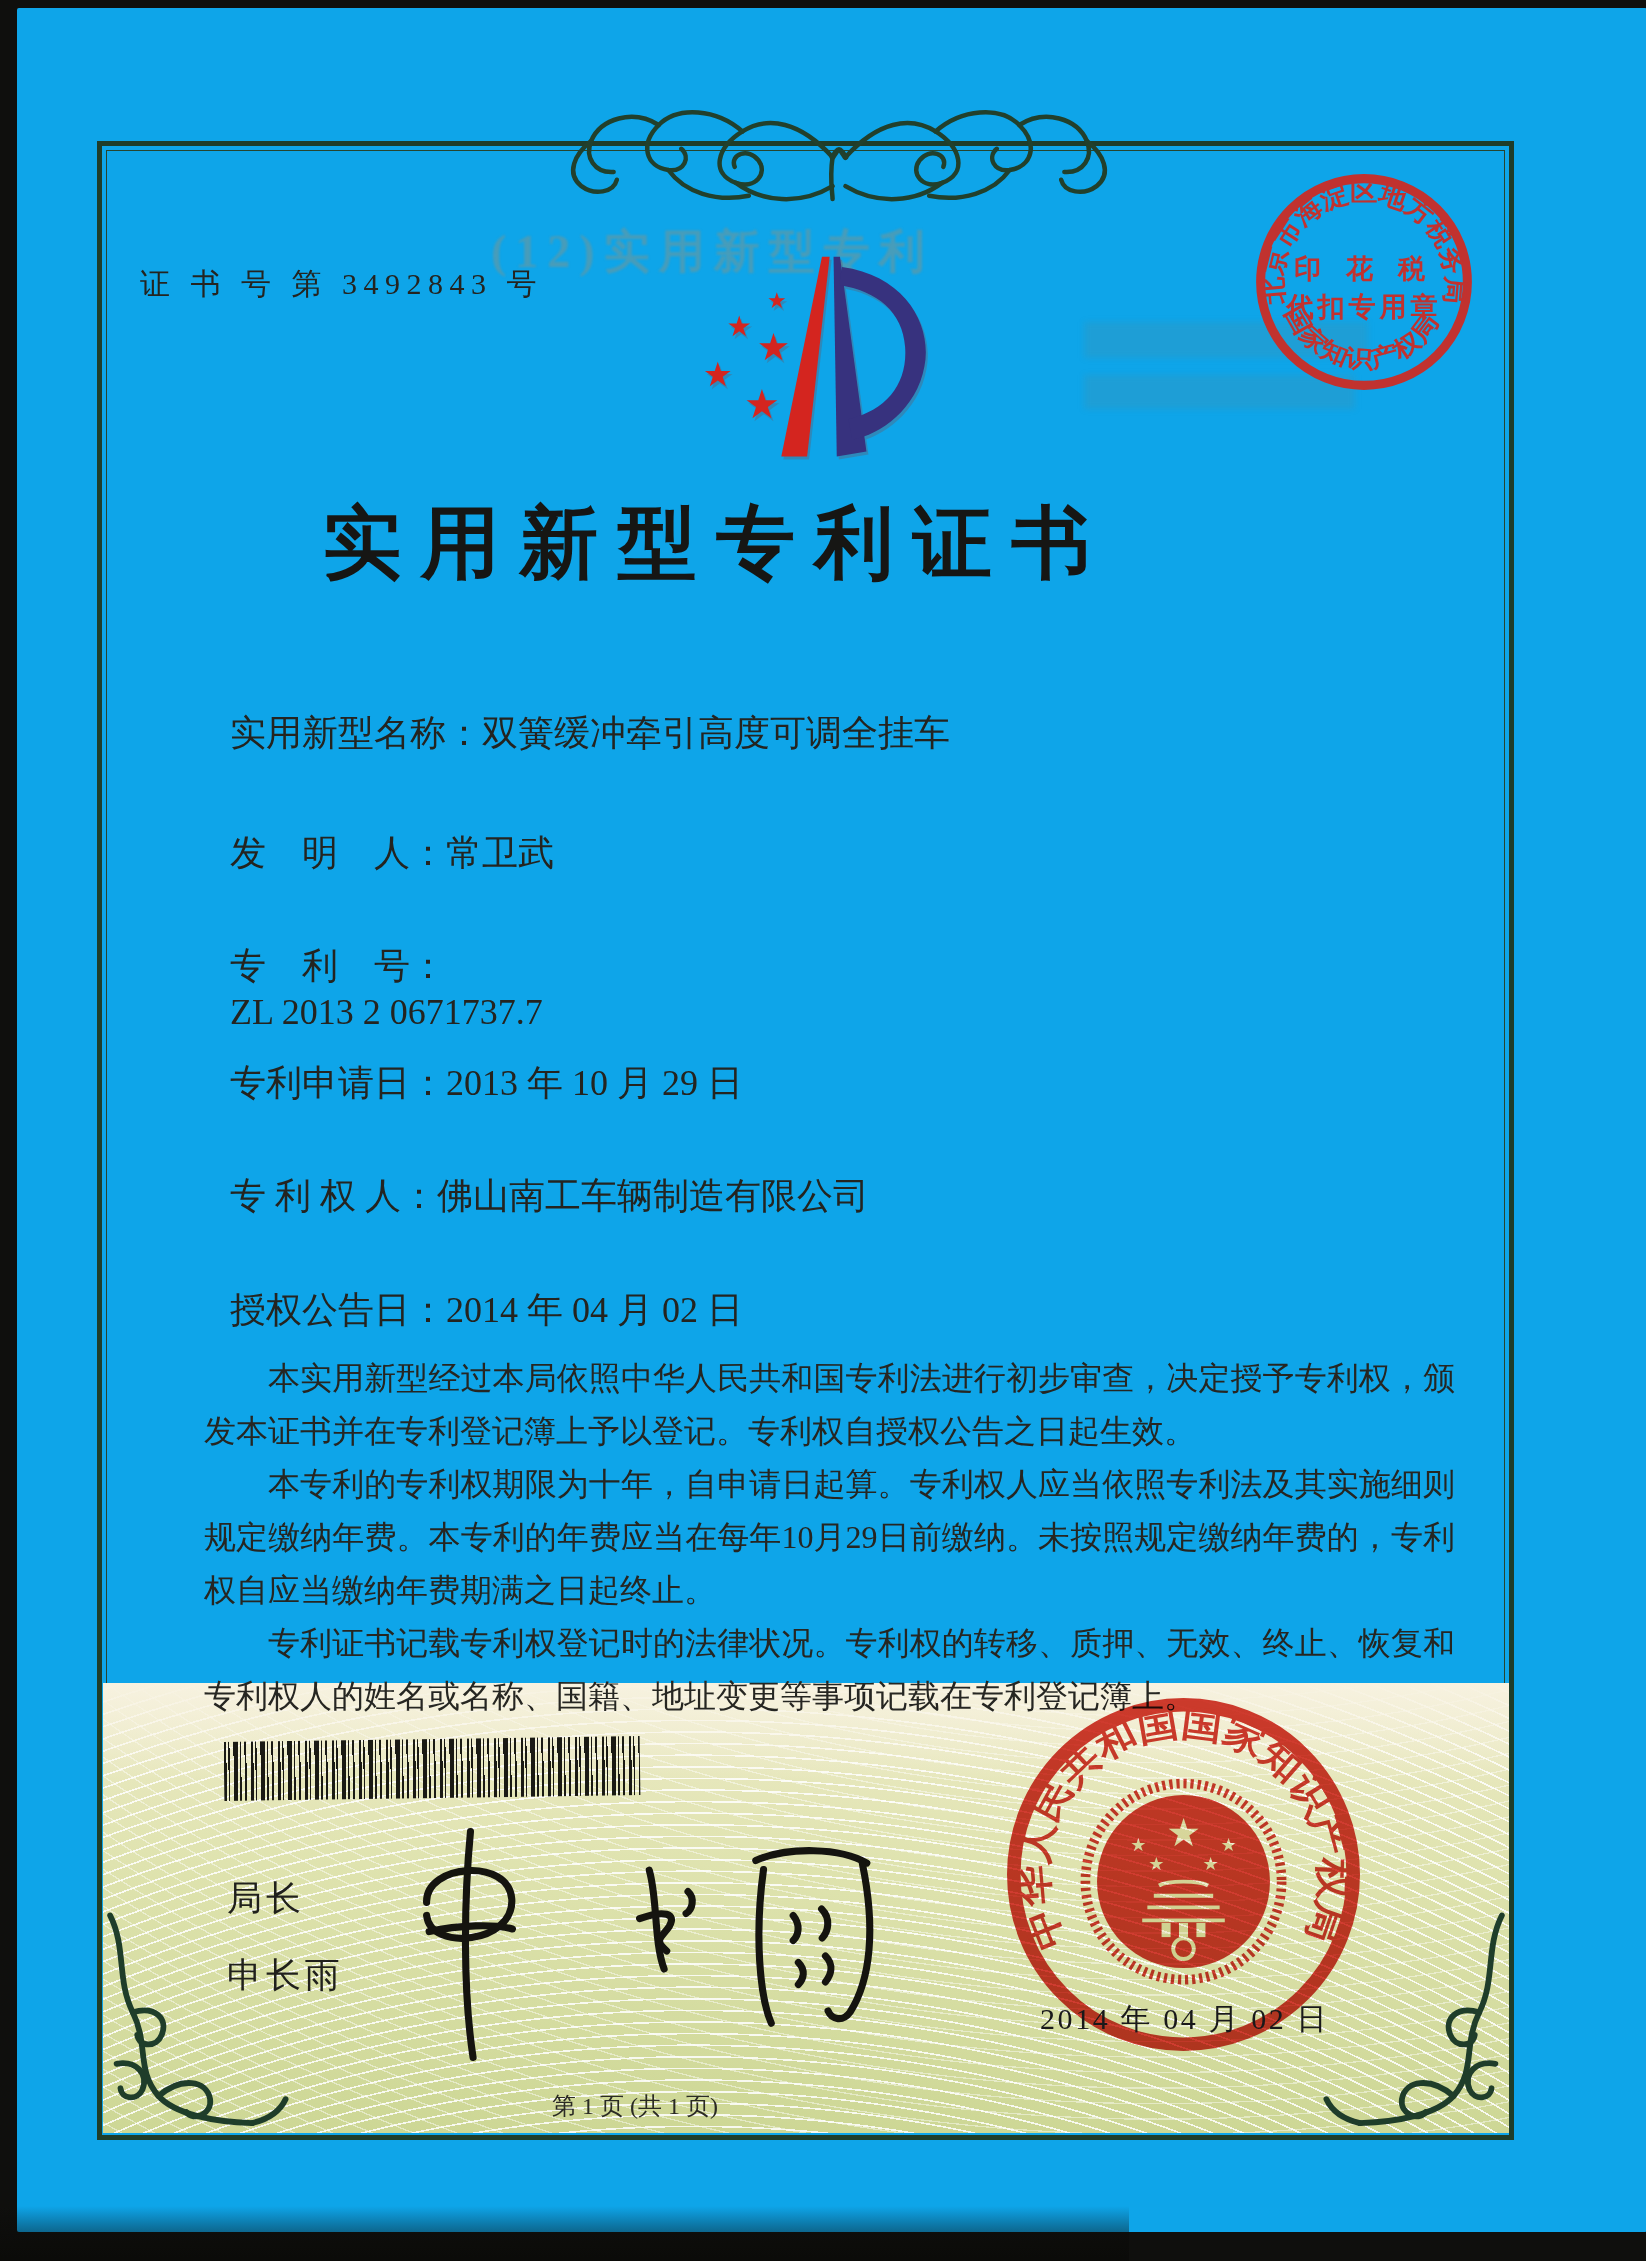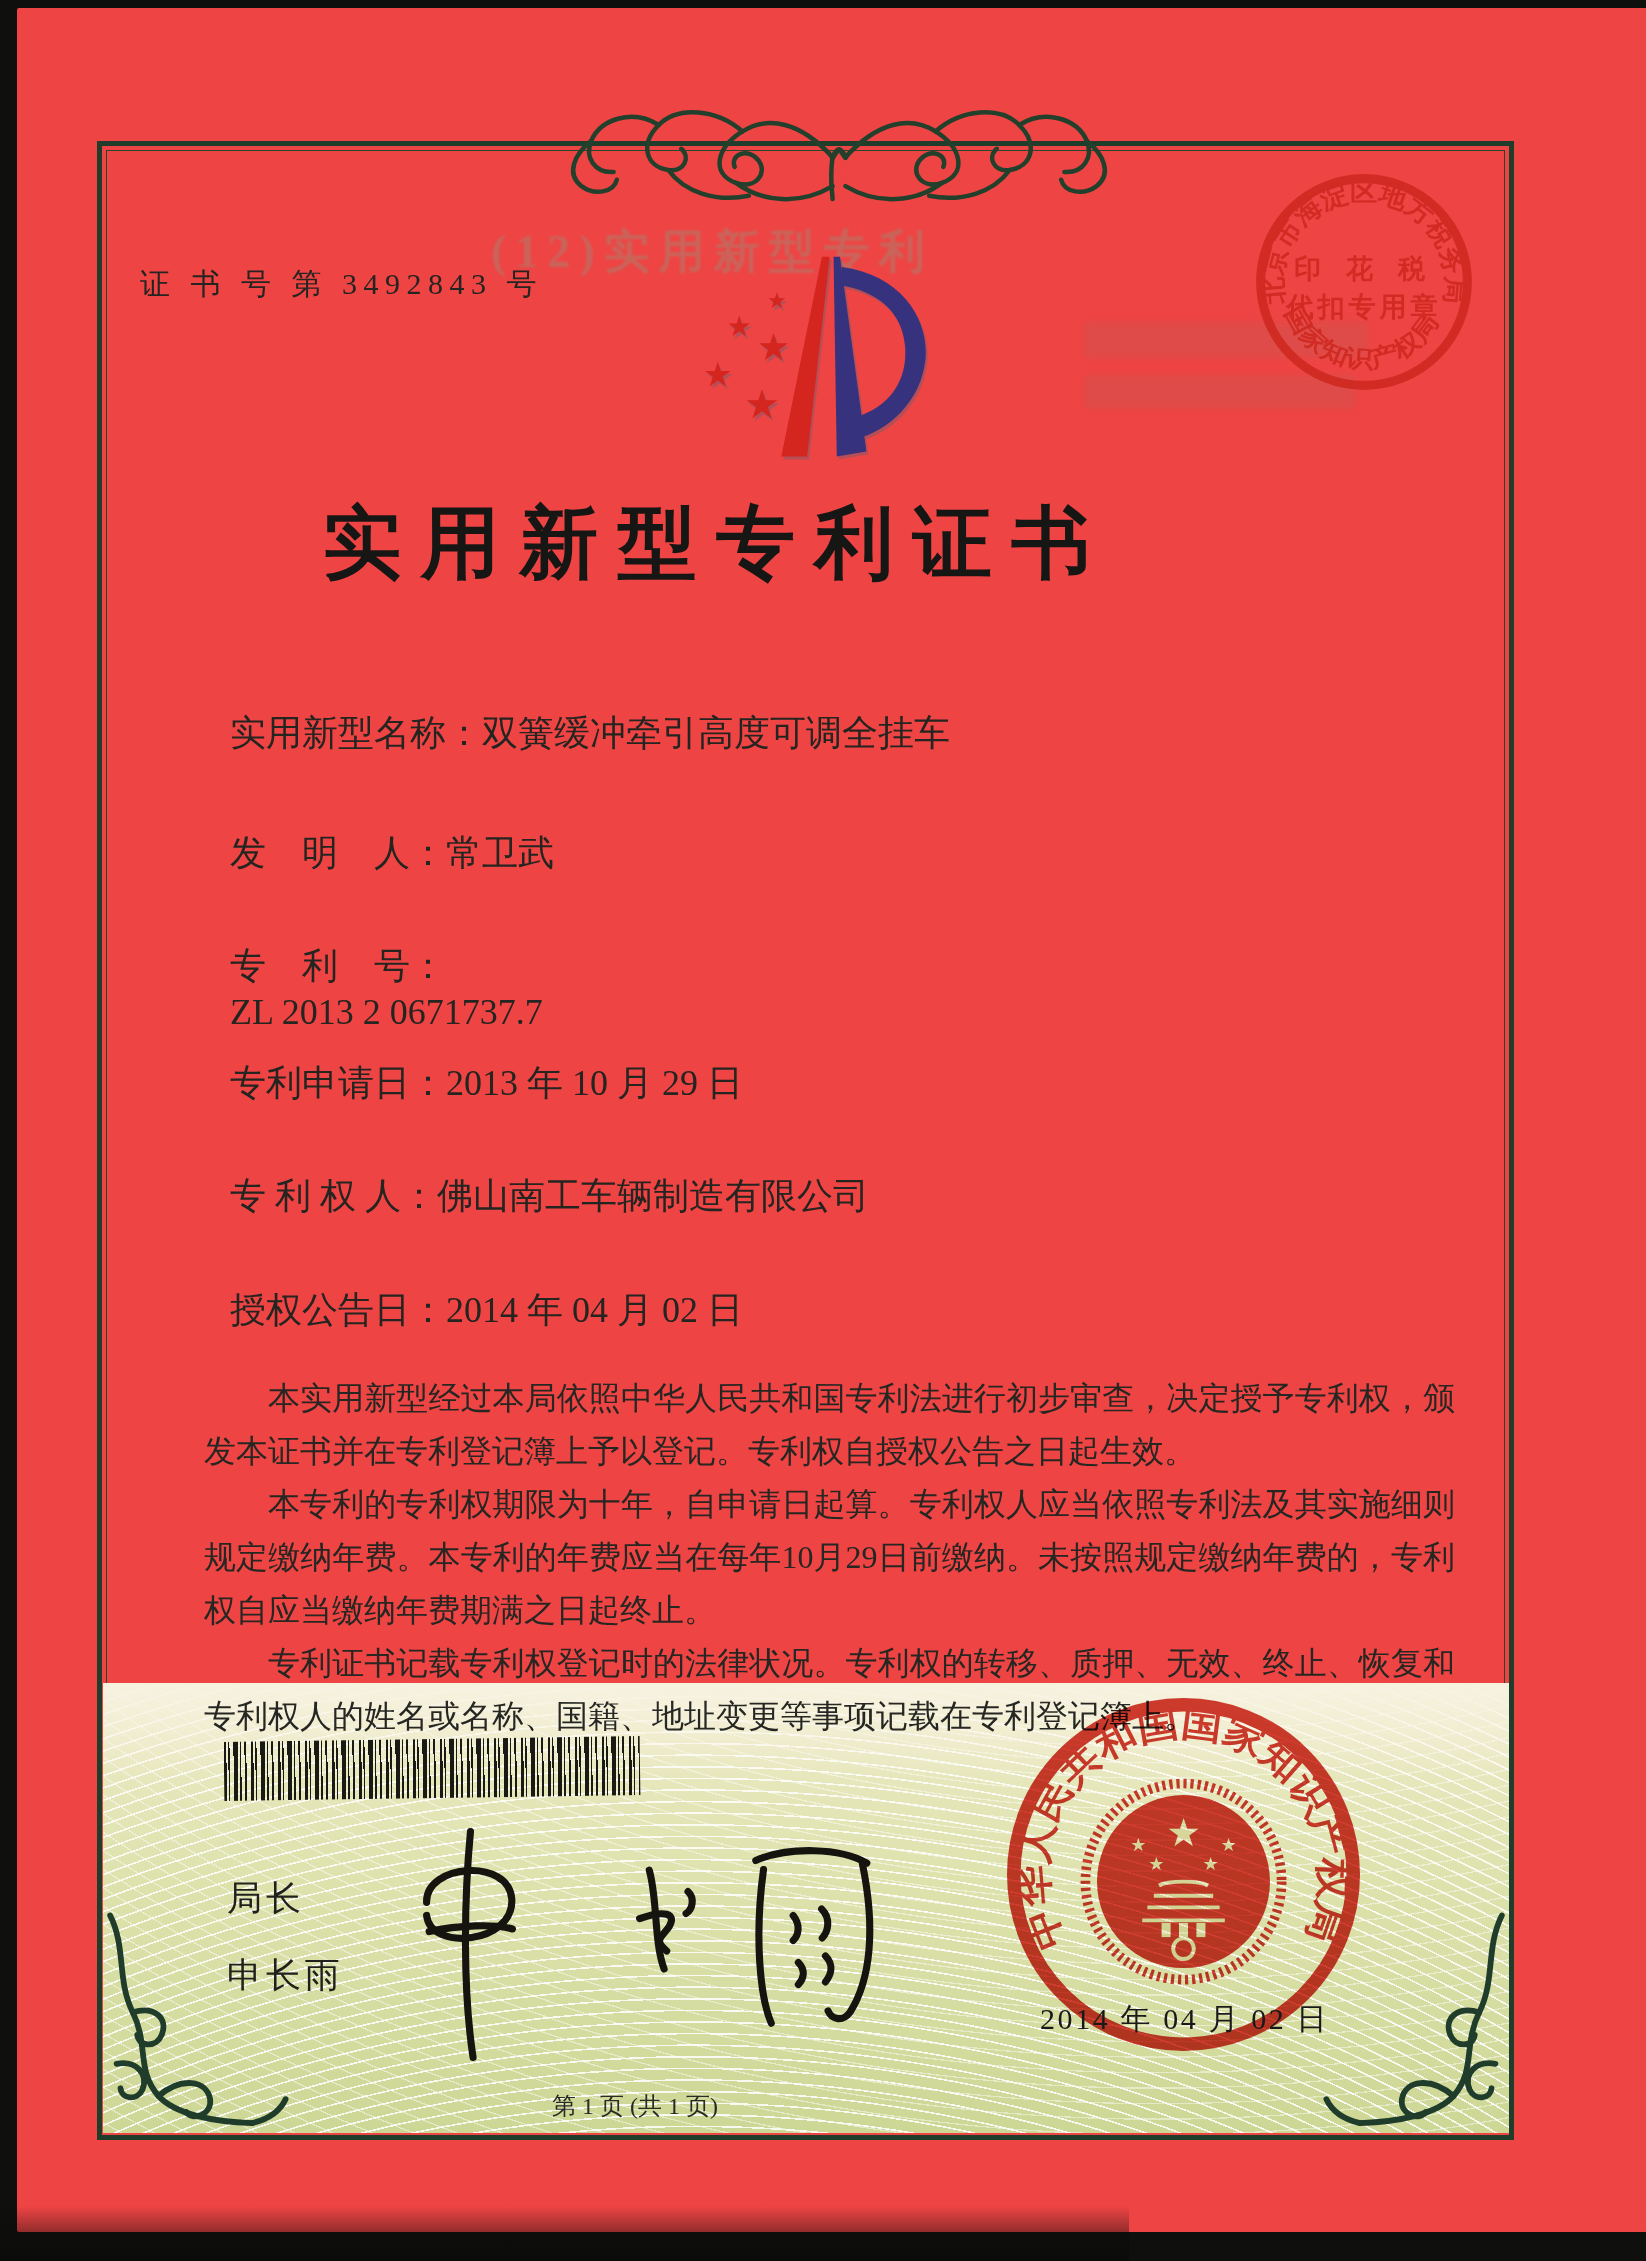--- a/index.html
+++ b/index.html
@@ -1,19 +1,19 @@
 <!DOCTYPE html>
 <html style="font-size:10.3px"><head>
 <meta charset="utf-8">
 <style>
   html,body{margin:0;padding:0;}
   body{width:1647px;height:2261px;background:#0f0f0d;position:relative;
        font-family:"Liberation Serif","DejaVu Serif",serif;overflow:hidden;}
   .page{position:absolute;left:17px;top:7.7px;width:1630px;height:2224px;
-        background:#ef4444;border-radius:1.9px;}
+        background:#0ea5e9;border-radius:1.9px;}
   
   .frame{position:absolute;left:80px;top:133px;width:1417px;height:1999px;
          border:5.8px solid #1f3d2a;box-sizing:border-box;}
   .frame-inner{position:absolute;left:3.9px;top:3.9px;right:3.9px;bottom:3.9px;
          border:1.9px solid #27452f;}
   
   .waveband{position:absolute;left:86px;top:1675px;width:1406px;height:450px;
     background-image:
       repeating-radial-gradient(circle at 42% 390%, rgba(255,255,255,.85) 0 1.6px, rgba(255,255,255,0) 1.6px 11.6px),
       repeating-radial-gradient(circle at 75% -320%, rgba(255,255,255,.45) 0 1.3px, rgba(255,255,255,0) 1.3px 15.5px),
@@ -28,21 +28,21 @@
   .ghostbar{position:absolute;background:rgba(125,120,100,.14);filter:blur(3.2px);}
   .gb1{left:1067px;top:314px;width:284px;height:36px;}
   .gb2{left:1067px;top:367px;width:271px;height:34px;}
   .title{position:absolute;left:80px;top:483px;width:1238px;text-align:center;
          font-size:79px;font-weight:bold;color:#161614;letter-spacing:19.4px;}
   .fieldrow{position:absolute;left:196px;font-size:36px;color:#242420;
             white-space:pre;display:flex;margin-left:17px;}
   .fr0{top:701px;} .fr1{top:821px;} .fr2{top:934px;flex-direction:column;}
   .fr3{top:1051px;} .fr4{top:1164px;} .fr5{top:1278px;}
   .bodytext{position:absolute;left:187px;top:1344px;width:1251px;
-            font-size:32px;color:#262622;text-align:justify;margin-top:20px;}
+            font-size:32px;color:#262622;text-align:justify;}
   .bodytext p{margin:0;text-indent:2em;line-height:53px;}
   
   .barcode{position:absolute;left:207px;top:1731px;width:416px;height:59px;
     transform:rotate(-0.8deg);
     background:repeating-linear-gradient(90deg,
       #1a1a14 0 2.6px,transparent 2.6px 4.5px,#1a1a14 4.5px 5.8px,transparent 5.8px 9.7px,
       #1a1a14 9.7px 14px,transparent 14px 16px,#1a1a14 16px 17.4px,transparent 17.4px 20.7px,
       #1a1a14 20.7px 22.6px,transparent 22.6px 27px);}
   
   .sigrole{position:absolute;left:210px;top:1867px;font-size:35px;color:#20201c;letter-spacing:3.9px;}

